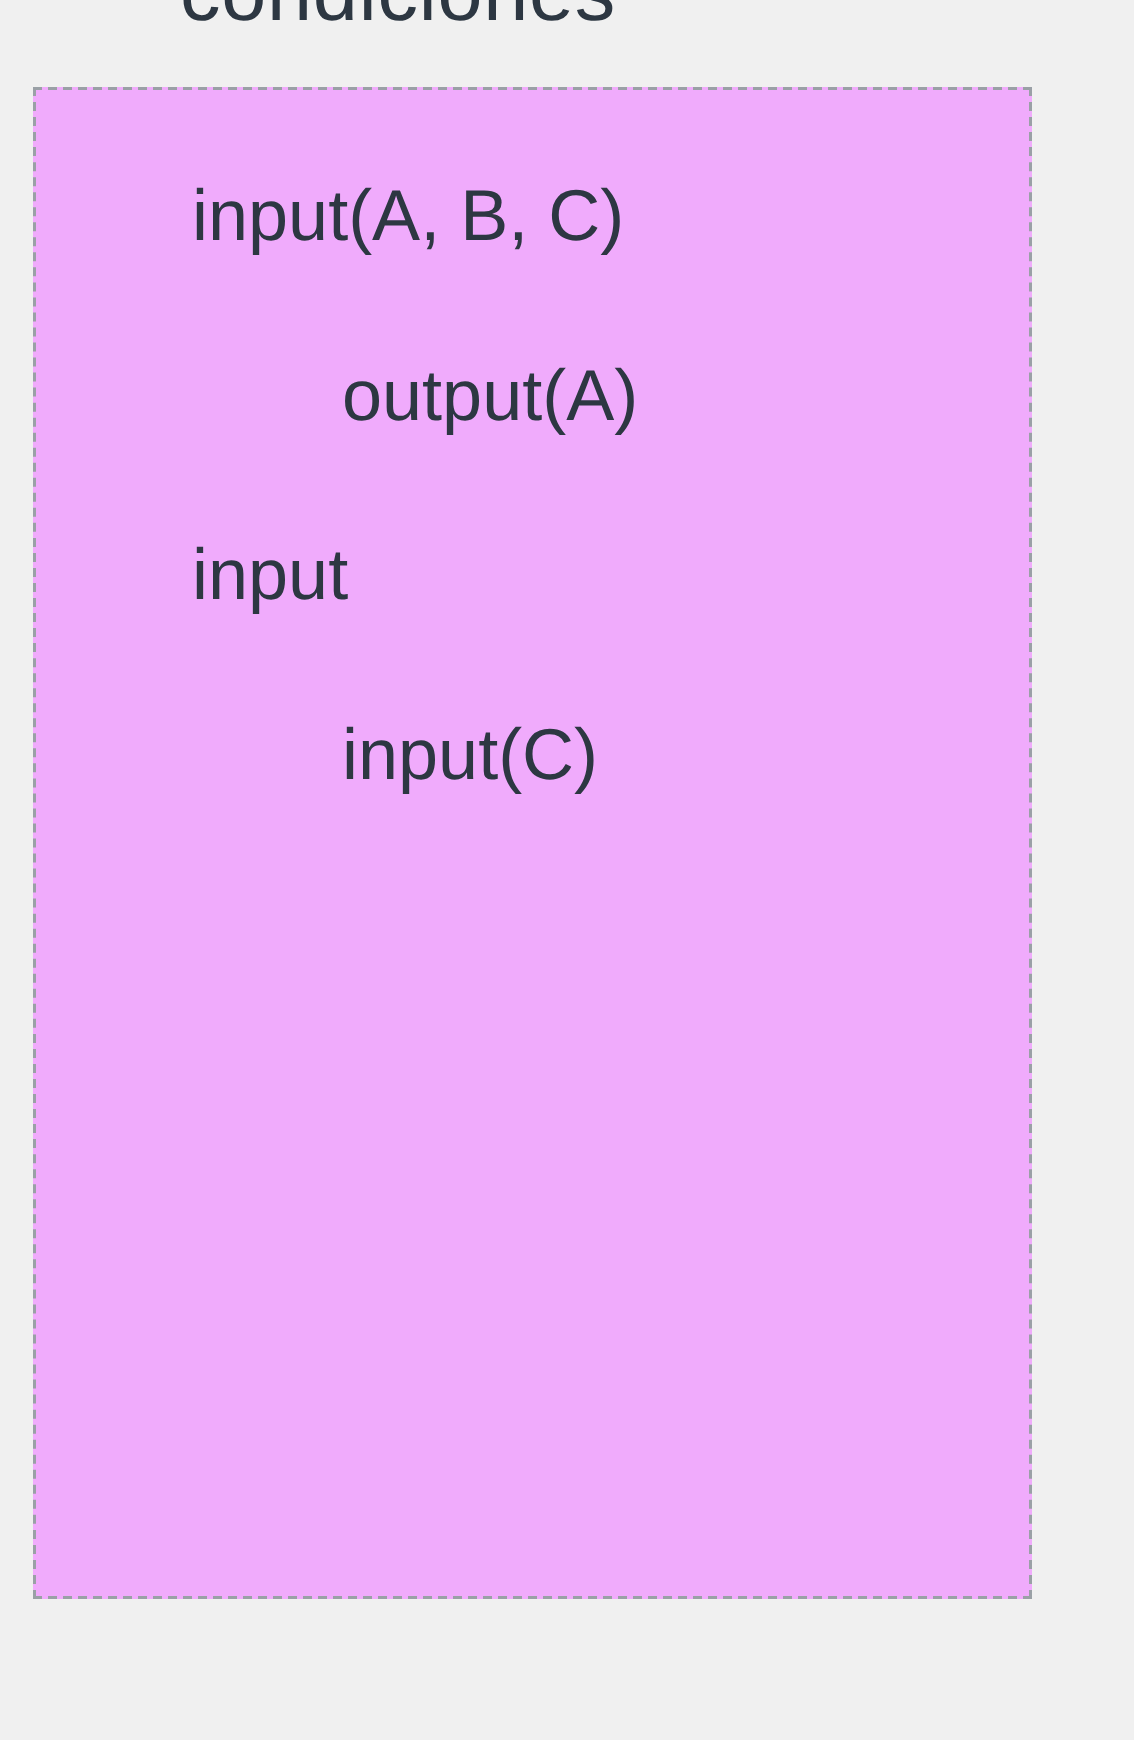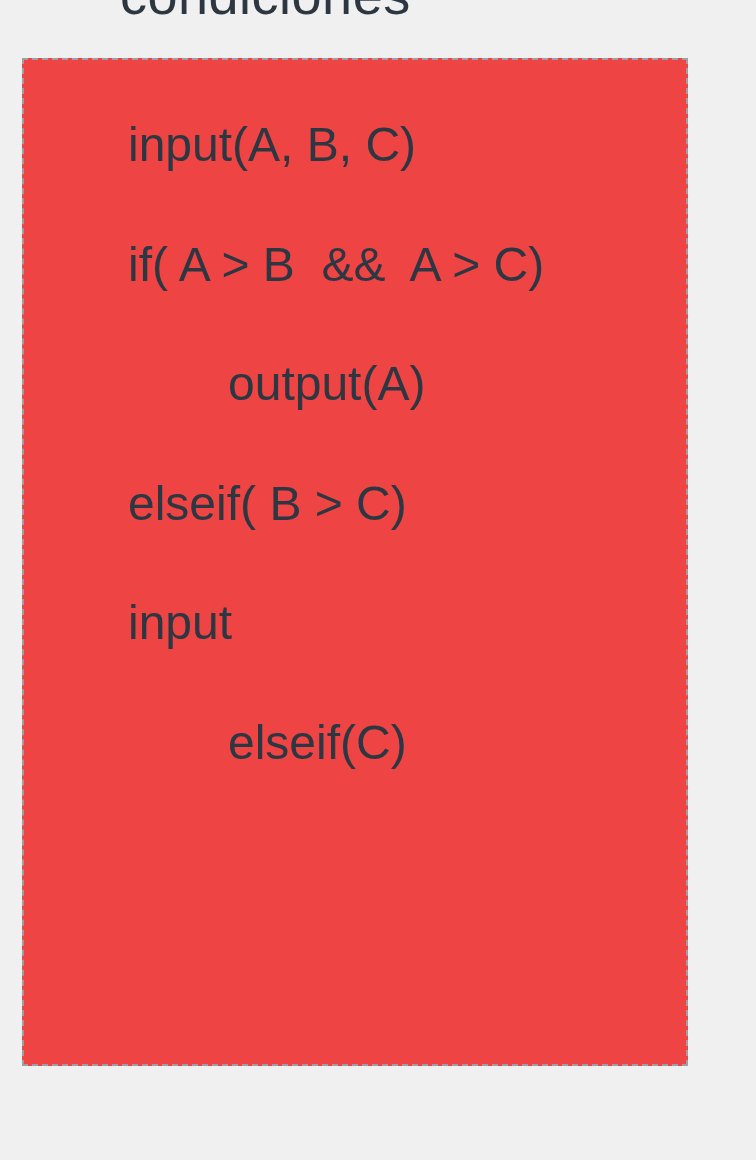--- a/index.html
+++ b/index.html
@@ -25,21 +25,21 @@
       color: #2d3742;
       letter-spacing: 0.5px;
     }
     .code-box {
       position: absolute;
       left: 22px;
       top: 58px;
       width: 666px;
       height: 1008px;
       border: 2px dashed #9aa0a6;
-      background: #ef4444;
+      background: #f0abfc;
       padding-left: 104px;
       padding-top: 56px;
     }
     .code-line {
       font-size: 48px;
       color: #2d3742;
       line-height: 1.2;
       margin-bottom: 62px;
       white-space: pre;
     }
@@ -47,18 +47,16 @@
       padding-left: 100px;
     }
   </style>
 </head>
 <body>
 
 <div class="heading-partial">condiciones</div>
 
 <div class="code-box">
   <div class="code-line">input(A, B, C)</div>
-  <div class="code-line">if( A &gt; B  &amp;&amp;  A &gt; C)</div>
   <div class="code-line indent">output(A)</div>
-  <div class="code-line">elseif( B &gt; C)</div>
   <div class="code-line">input</div>
-  <div class="code-line indent">elseif(C)</div>
+  <div class="code-line indent">input(C)</div>
 </div>
 
 </body></html>

